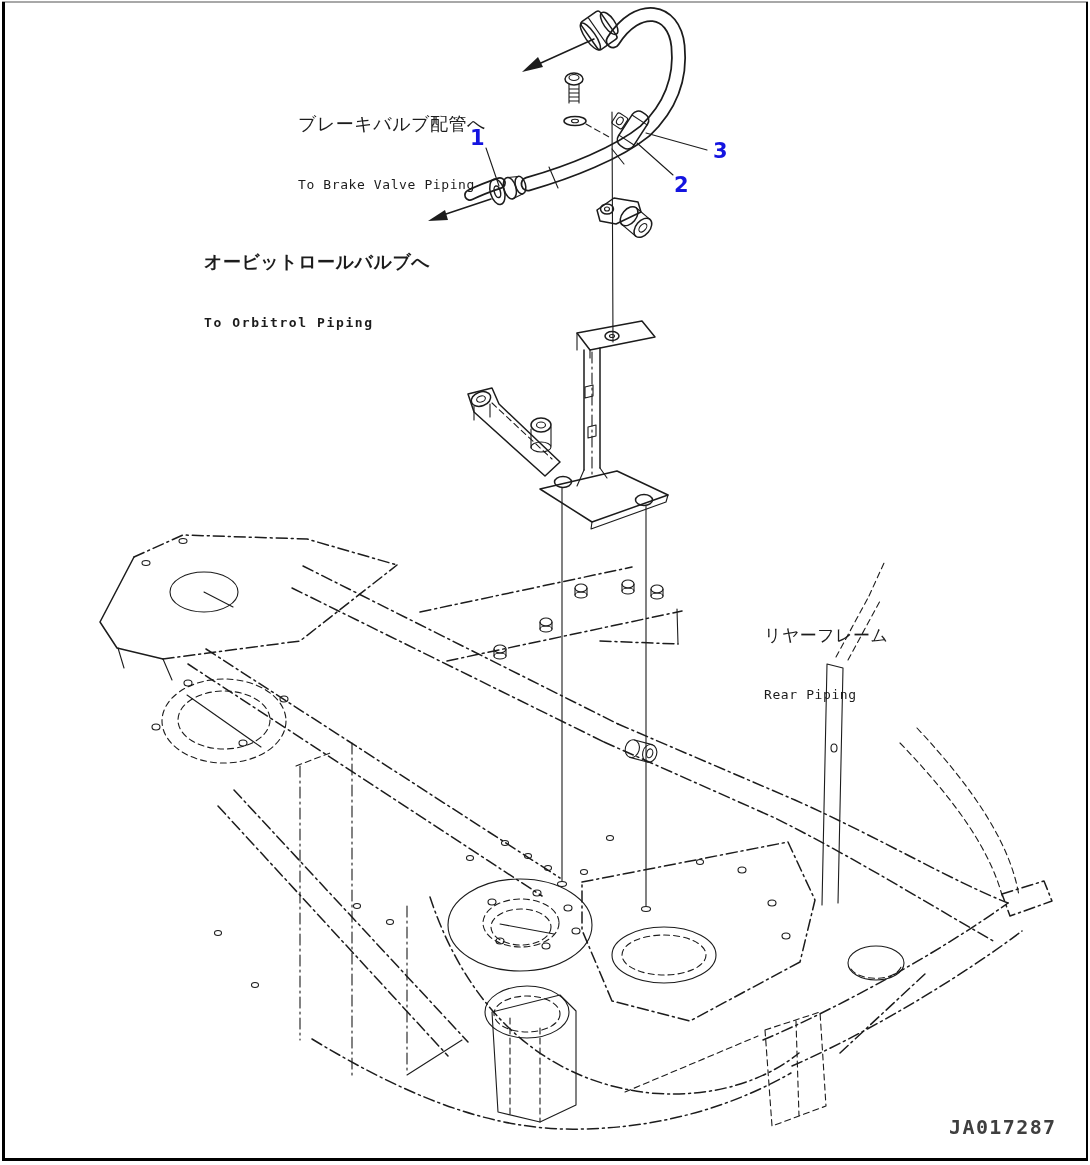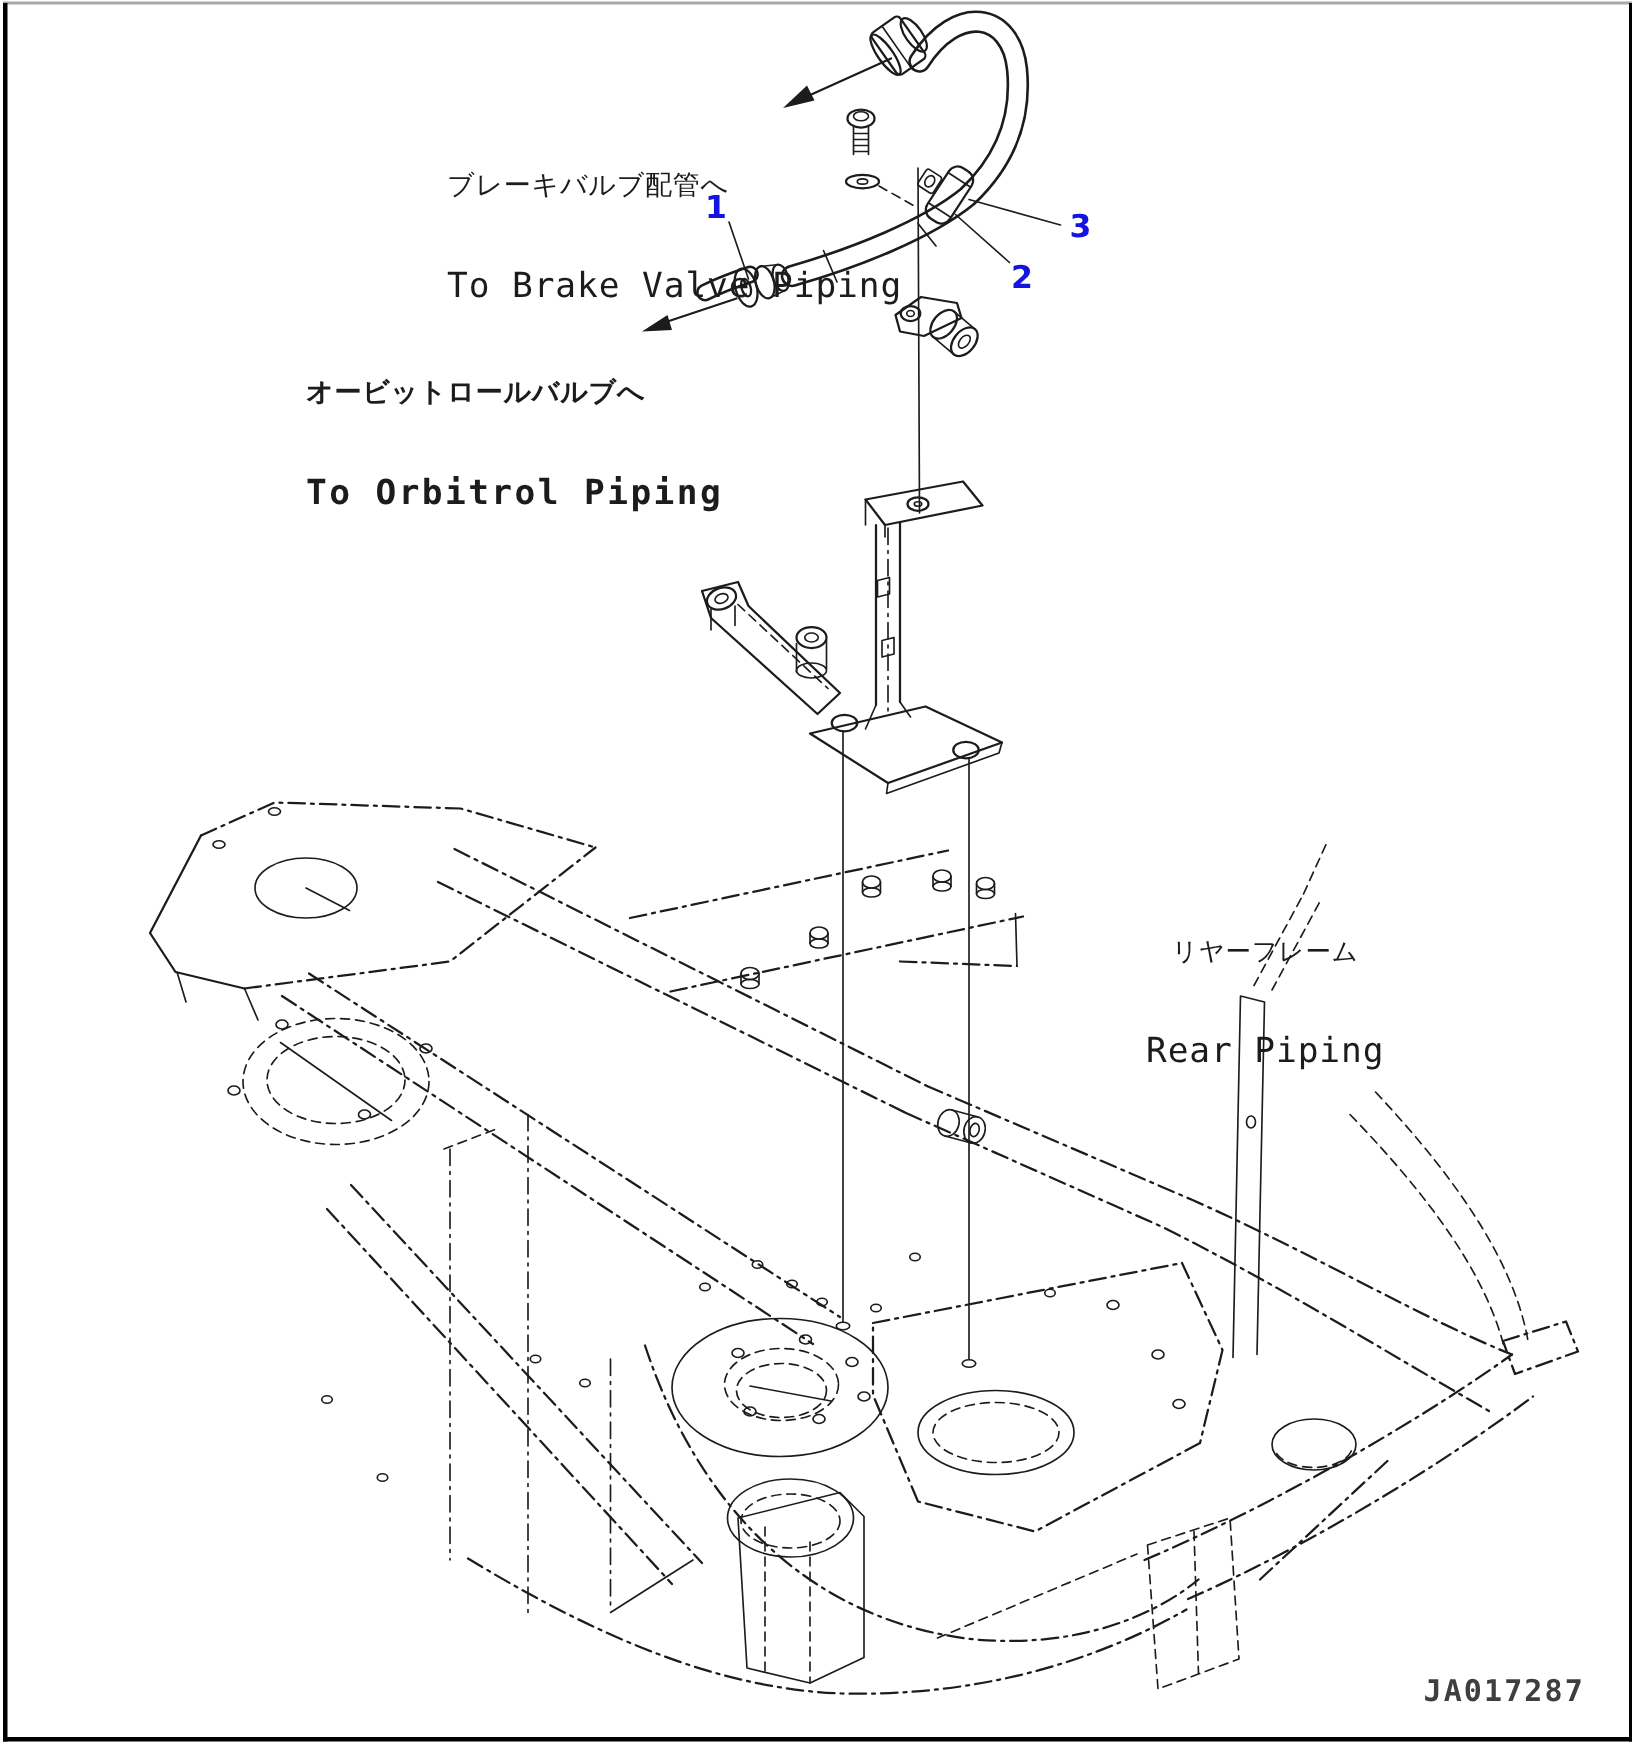--- a/index.html
+++ b/index.html
@@ -15,25 +15,25 @@
   svg .t{stroke-width:1.1;}
   svg .dd{stroke-dasharray:11 4 2 4;}
   svg .dsh{stroke-dasharray:6 4;}
   svg .arrow{fill:var(--line,#1c1c1c);stroke:none;}
   svg .tubeO{fill:none;stroke:var(--line,#1c1c1c);stroke-width:15;stroke-linecap:round;}
   svg .tubeI{fill:none;stroke:#fff;stroke-width:11.5;stroke-linecap:round;}
   svg .tubeO2{fill:none;stroke:var(--line,#1c1c1c);stroke-width:12;stroke-linecap:round;}
   svg .tubeI2{fill:none;stroke:#fff;stroke-width:8.5;stroke-linecap:round;}
   .lbl{position:absolute;line-height:1.3;white-space:pre;}
   .lbl .jp{font-size:18px;letter-spacing:.5px;}
-  .lbl .en{font-size:23px;letter-spacing:.6px;}
+  .lbl .en{font-size:13px;letter-spacing:.6px;}
   #lbl-brake{left:298px;top:70px;width:266px;text-align:left;}
   #lbl-orbitrol{left:204px;top:208px;font-weight:bold;}
   #lbl-orbitrol .en{letter-spacing:1.6px;}
-  #lbl-rearframe{left:764px;top:582px;text-align:center;}
+  #lbl-rearframe{left:764px;top:582px;}
   #lbl-rearframe .jp{font-size:17px;}
   .callout{position:absolute;font-family:"DejaVu Sans","Liberation Sans",sans-serif;
            font-weight:bold;font-size:21px;color:var(--callout,#1414e0);}
   #callout-1{left:470px;top:126px;}
   #callout-2{left:674px;top:173px;}
   #callout-3{left:713px;top:139px;}
   #drawing-id{position:absolute;left:949px;top:1115px;font-size:20px;font-weight:bold;
               letter-spacing:1.4px;color:var(--id_text,#3f3f3f);}
 </style>
 </head>

